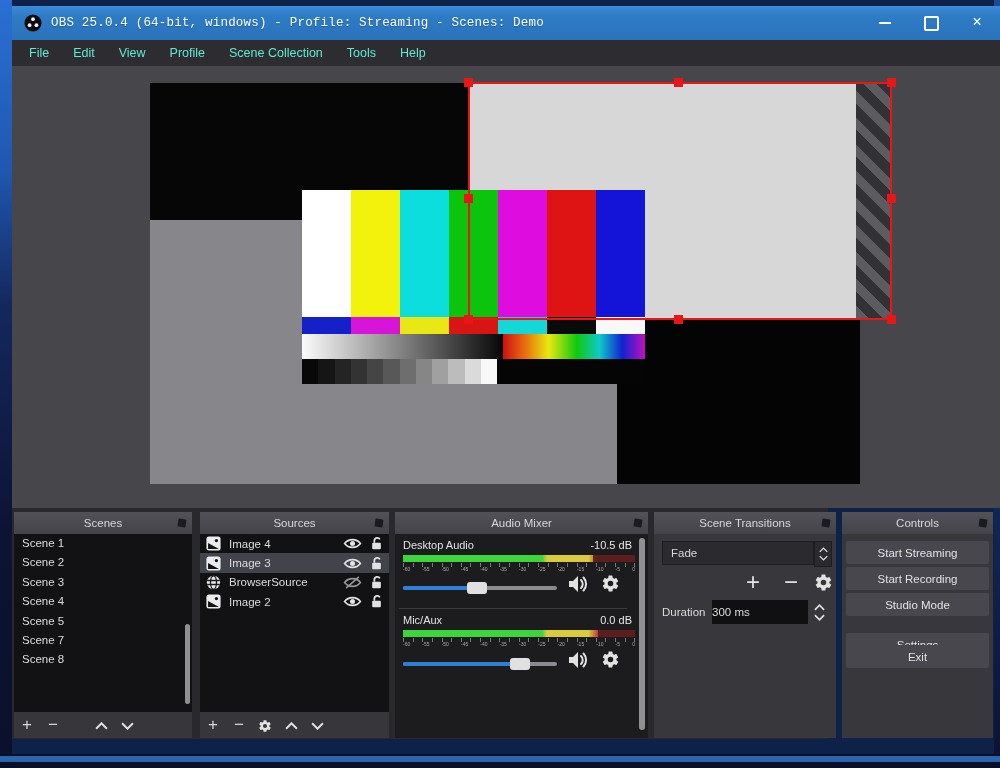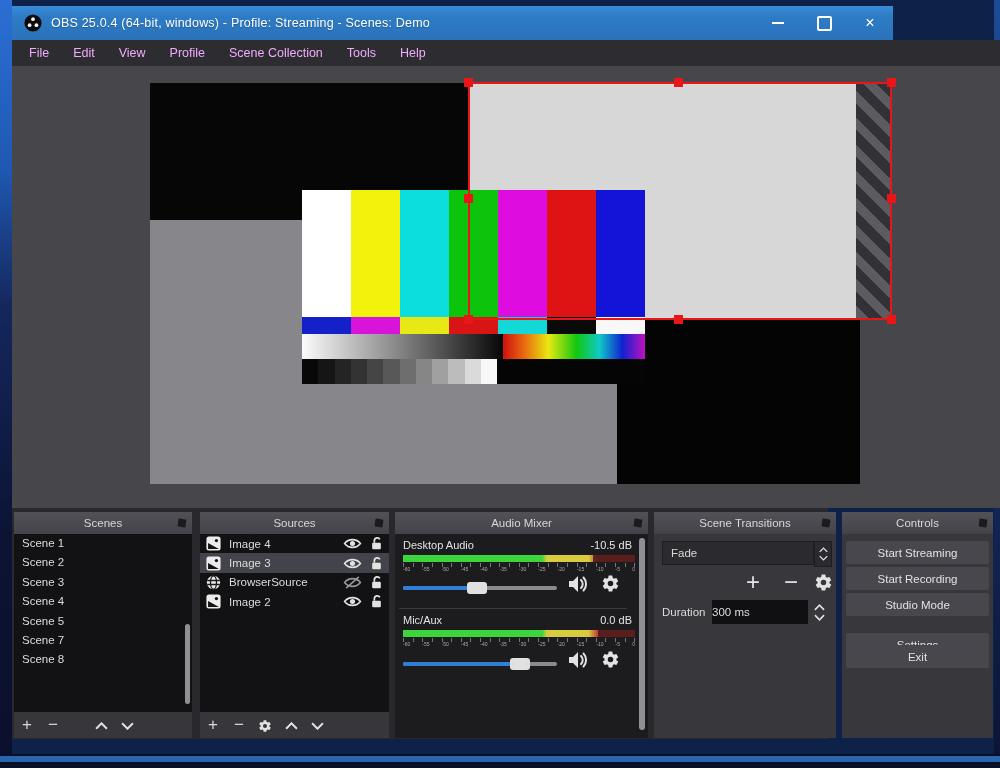--- a/index.html
+++ b/index.html
@@ -7,32 +7,32 @@
     font-family:"Liberation Sans","DejaVu Sans",sans-serif;background:#0e2148;
     -webkit-font-smoothing:antialiased;}
   .abs{position:absolute;}
   
   .edge-left{left:0;top:0;width:12px;height:768px;
     background:linear-gradient(#2b6fd4 0%,#1f58b2 22%,#14275c 40%,#0c1334 70%,#0a102c 100%);}
   .edge-right{right:0;top:0;width:6px;height:768px;background:linear-gradient(#1b4c96,#0c1334);}
   .edge-bottom{left:0;bottom:0;width:1000px;height:14px;background:#0a0f28;}
   .edge-bottom .line{position:absolute;left:0;top:2px;width:100%;height:6px;background:#2a66ae;}
   
-  .titlebar{left:12px;top:6px;width:881px;height:34px;
+  .titlebar{left:12px;top:6px;width:988px;height:34px;
     background:linear-gradient(#3a8ad8 0%,#2e7cc6 30%,#2a72ba 100%);
-    display:flex;align-items:center;color:#fff;}
+    display:flex;align-items:center;color:#fff;font-family:Liberation Mono, monospace;}
   .titlebar .appicon{width:18px;height:18px;margin-left:12px;}
   .titlebar .ttext{margin-left:9px;font-size:12.5px;letter-spacing:.2px;text-shadow:0 1px 1px rgba(0,0,0,.25);}
   .winbtns{margin-left:auto;display:flex;height:100%;}
   .winbtn{width:46px;height:100%;display:flex;align-items:center;justify-content:center;color:#fff;}
   .glyph-min{width:12px;height:2px;background:#fff;}
   .glyph-max{width:11px;height:11px;border:2px solid #fff;border-radius:2px;}
   .glyph-close{font-size:16px;line-height:1;}
   .menubar{left:12px;top:40px;width:988px;height:26px;background:#2d2d31;display:flex;align-items:center;}
-  .menubar span{padding:0 12px;font-size:12.5px;color:#f0abfc;}
+  .menubar span{padding:0 12px;font-size:12.5px;color:#5eead4;}
   .menubar span:first-child{margin-left:5px;}
   
   .preview{left:12px;top:66px;width:988px;height:442px;background:#47474b;overflow:hidden;}
   .gray-rect{left:138px;top:154px;width:468px;height:264px;background:#87878b;}
   .black-rect1{left:138px;top:17px;width:320px;height:137px;background:#060606;}
   .black-rect2{left:605px;top:252px;width:243px;height:166px;background:#040404;}
   .sel-img{left:458px;top:18px;width:420px;height:234px;background:#d7d7d7;}
   .sel-img .stripes{position:absolute;right:0;top:0;width:34px;height:100%;
     background:repeating-linear-gradient(45deg,#5c5c60 0 9px,#323236 9px 19px);}
   .bars-img{left:290px;top:124px;width:343px;height:194px;}

